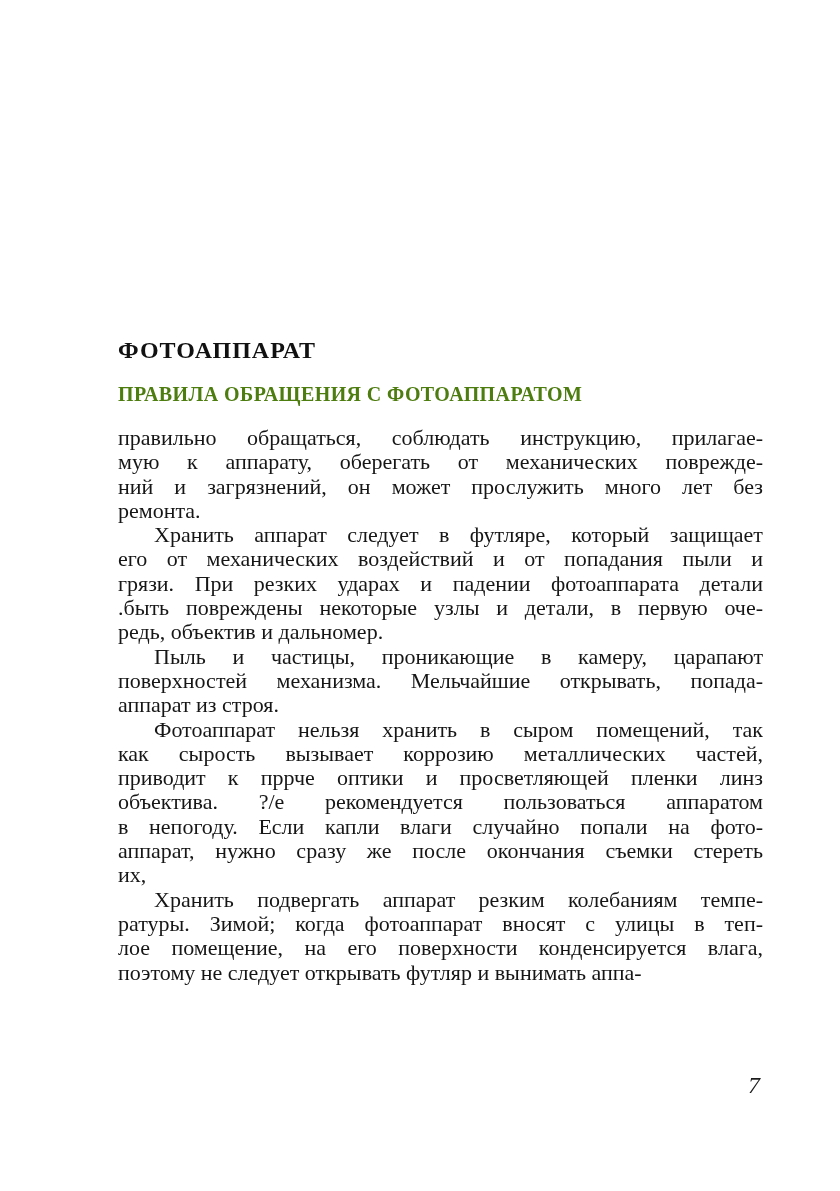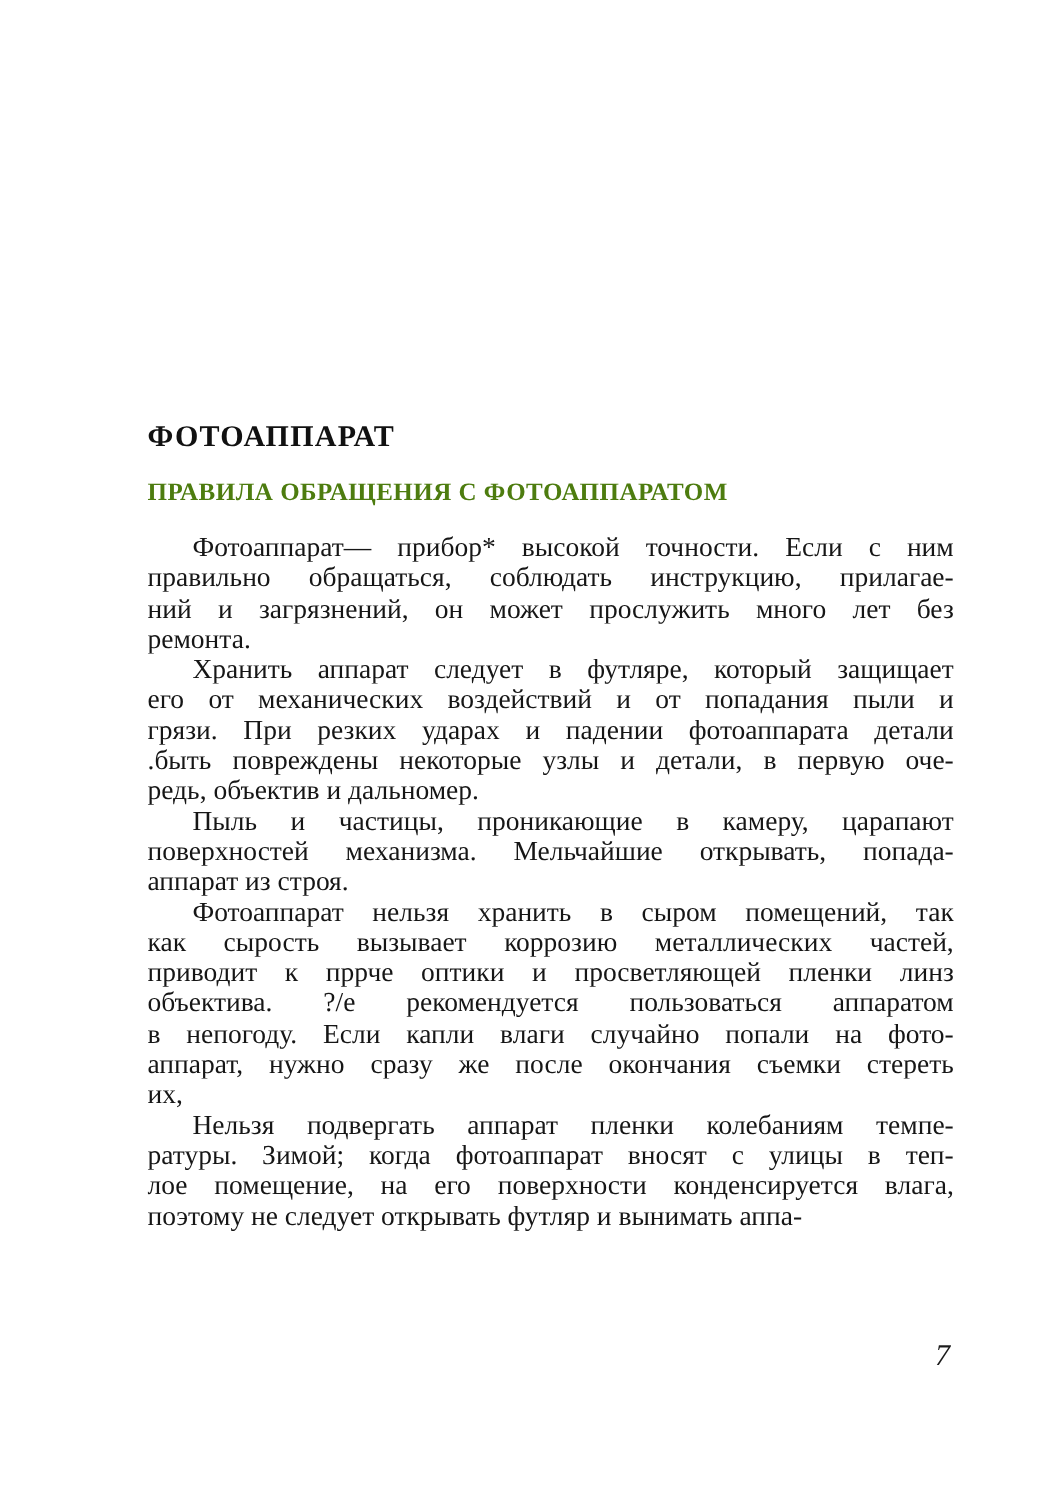--- a/index.html
+++ b/index.html
@@ -69,22 +69,22 @@
 <body>
 
 <div class="page">
   <div class="content">
     <h1 class="title">ФОТОАППАРАТ</h1>
     <h2 class="subtitle">ПРАВИЛА ОБРАЩЕНИЯ С ФОТОАППАРАТОМ</h2>
 
     <div class="body">
 
       <div class="para">
-        <div class="line first">Фотоаппарат— прибор* высокой точности. Если с ним</div>
         <div class="line">правильно обращаться, соблюдать инструкцию, прилагае-</div>
+        <div class="line">мую к аппарату, оберегать от механических поврежде-</div>
         <div class="line">ний и загрязнений, он может прослужить много лет без</div>
         <div class="line end">ремонта.</div>
       </div>
 
       <div class="para">
         <div class="line first">Хранить аппарат следует в футляре, который защищает</div>
         <div class="line">его от механических воздействий и от попадания пыли и</div>
         <div class="line">грязи. При резких ударах и падении фотоаппарата детали</div>
         <div class="line">.быть повреждены некоторые узлы и детали, в первую оче-</div>
         <div class="line end">редь, объектив и дальномер.</div>
@@ -100,21 +100,21 @@
         <div class="line first">Фотоаппарат нельзя хранить в сыром помещений, так</div>
         <div class="line">как сырость вызывает коррозию металлических частей,</div>
         <div class="line">приводит к пррче оптики и просветляющей пленки линз</div>
         <div class="line">объектива. ?/е рекомендуется пользоваться аппаратом</div>
         <div class="line">в непогоду. Если капли влаги случайно попали на фото-</div>
         <div class="line">аппарат, нужно сразу же после окончания съемки стереть</div>
         <div class="line end">их,</div>
       </div>
 
       <div class="para">
-        <div class="line first">Нельзя подвергать аппарат пленки колебаниям темпе-</div>
+        <div class="line first">Хранить подвергать аппарат резким колебаниям темпе-</div>
         <div class="line">ратуры. Зимой; когда фотоаппарат вносят с улицы в теп-</div>
         <div class="line">лое помещение, на его поверхности конденсируется влага,</div>
         <div class="line end">поэтому не следует открывать футляр и вынимать аппа-</div>
       </div>
 
     </div>
   </div>
 
   <div class="page-number">7</div>
 </div>

